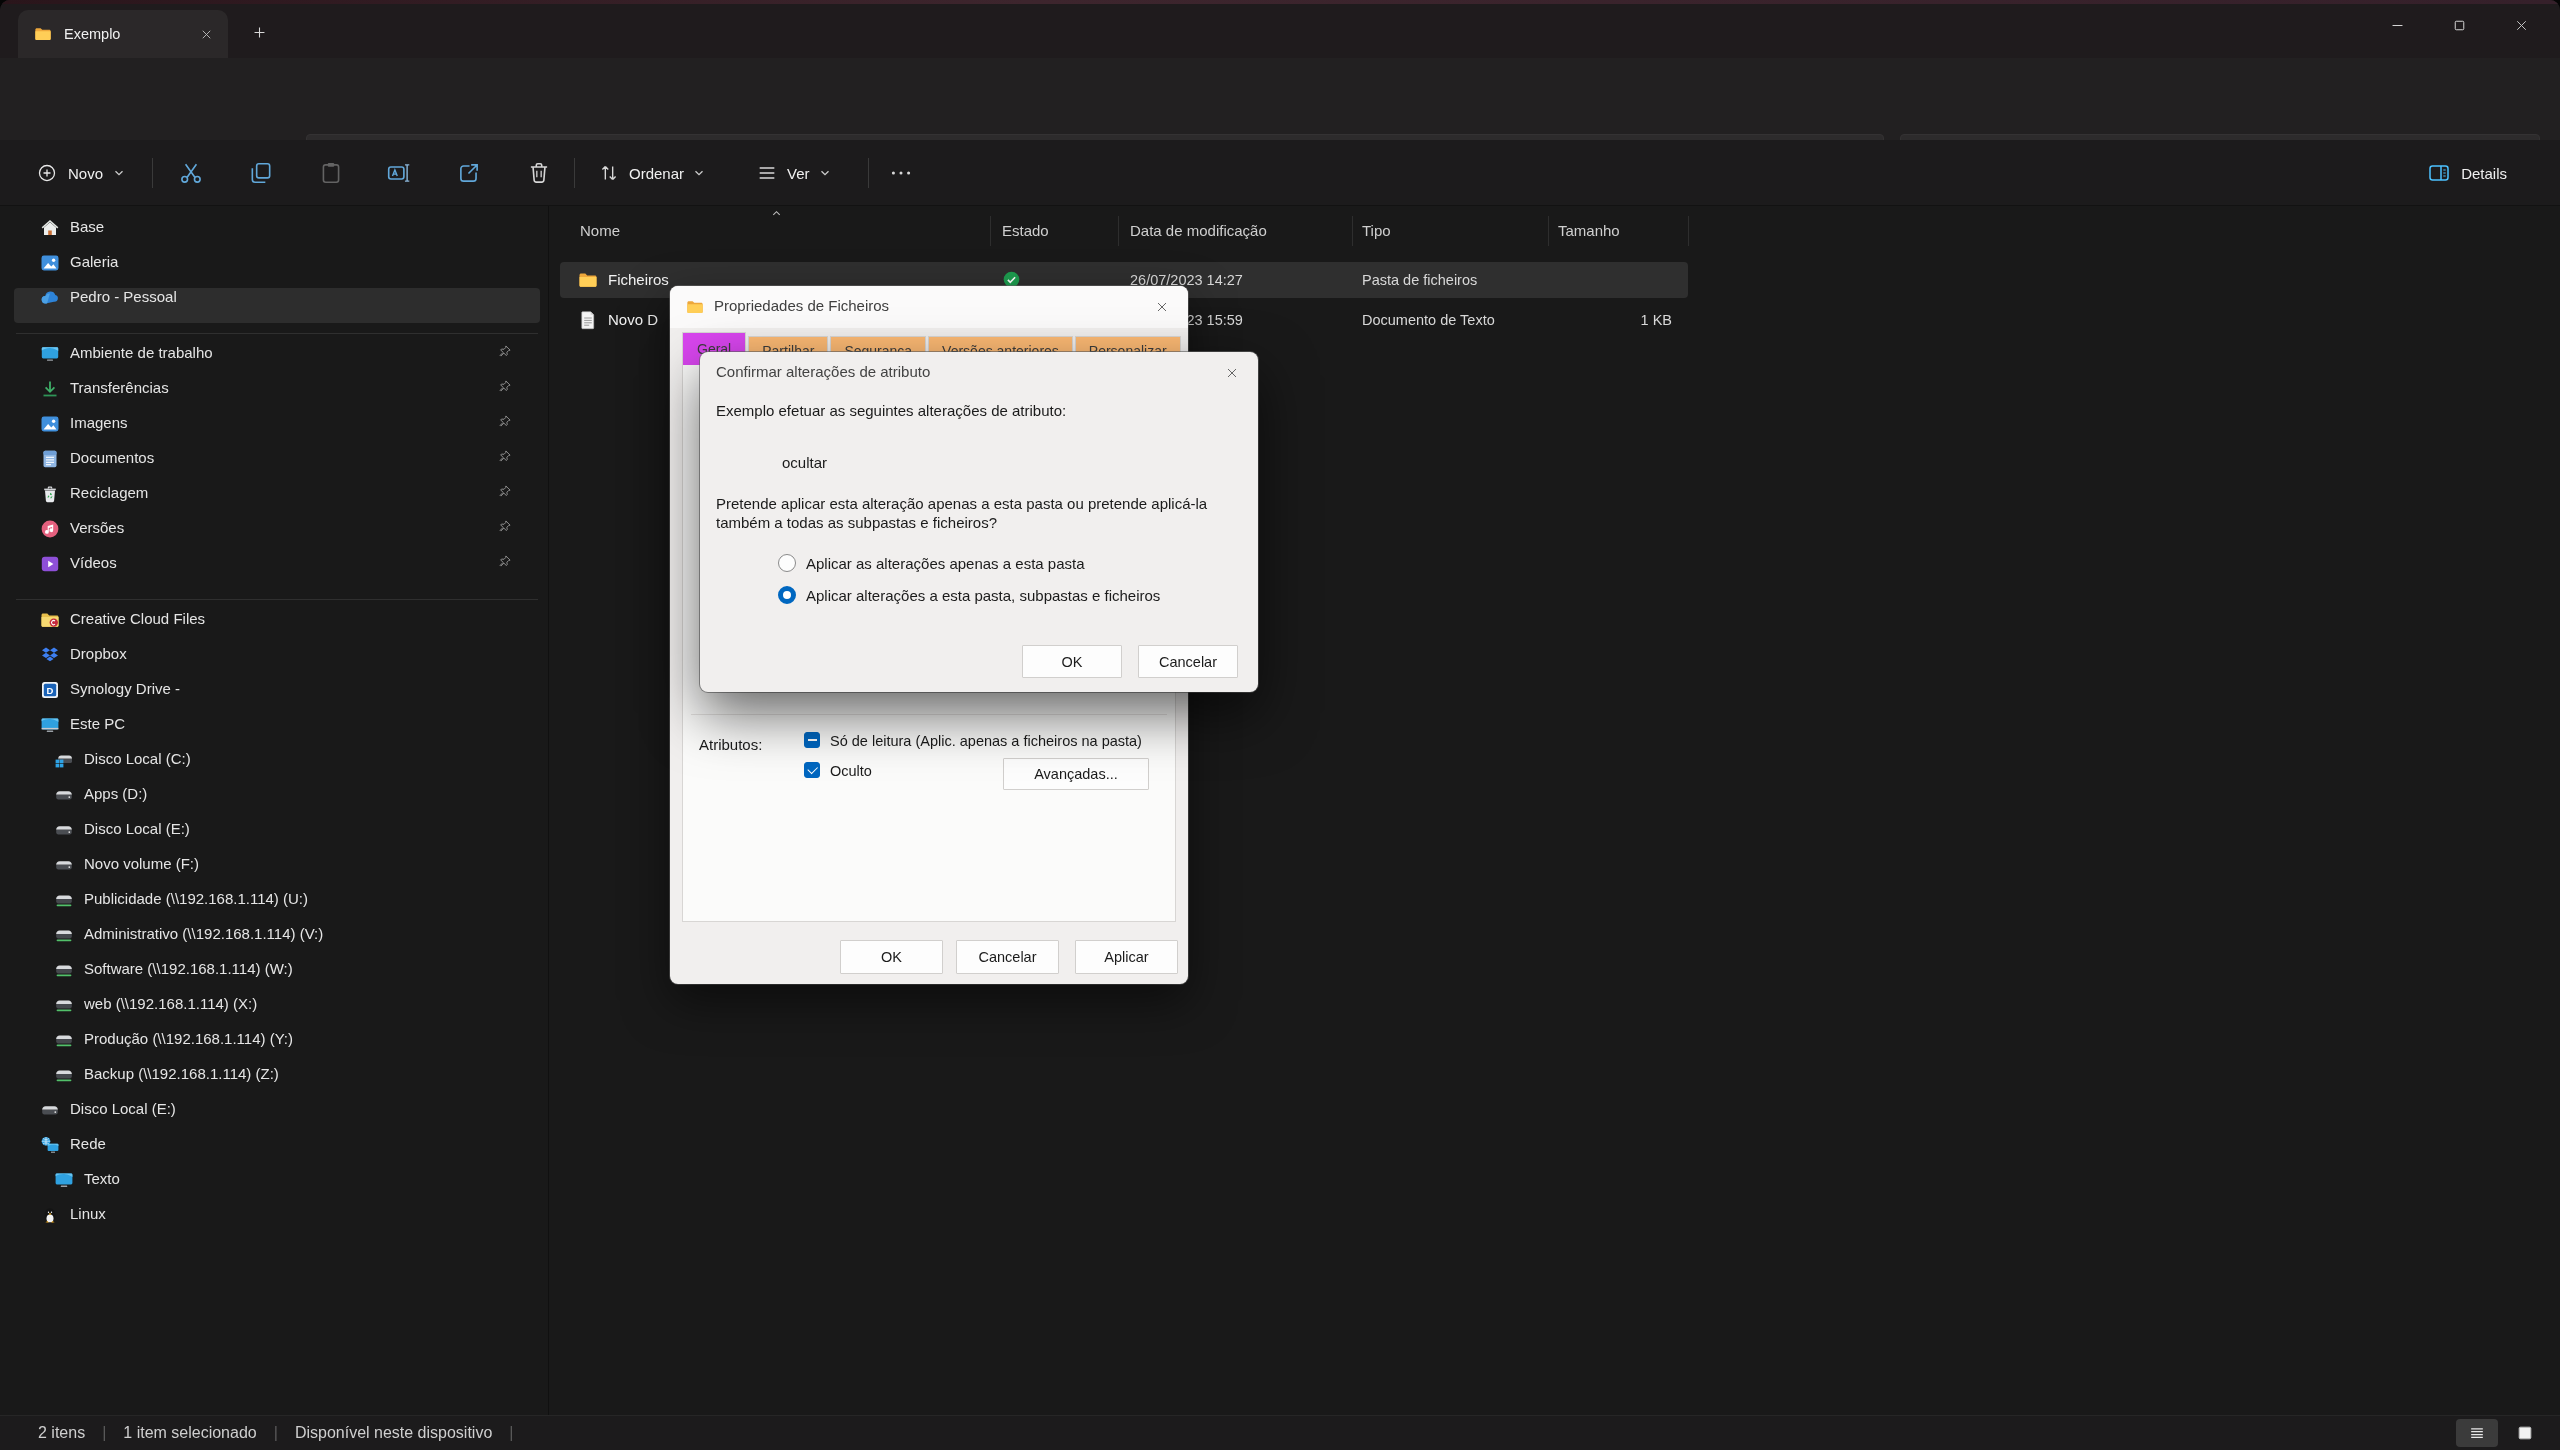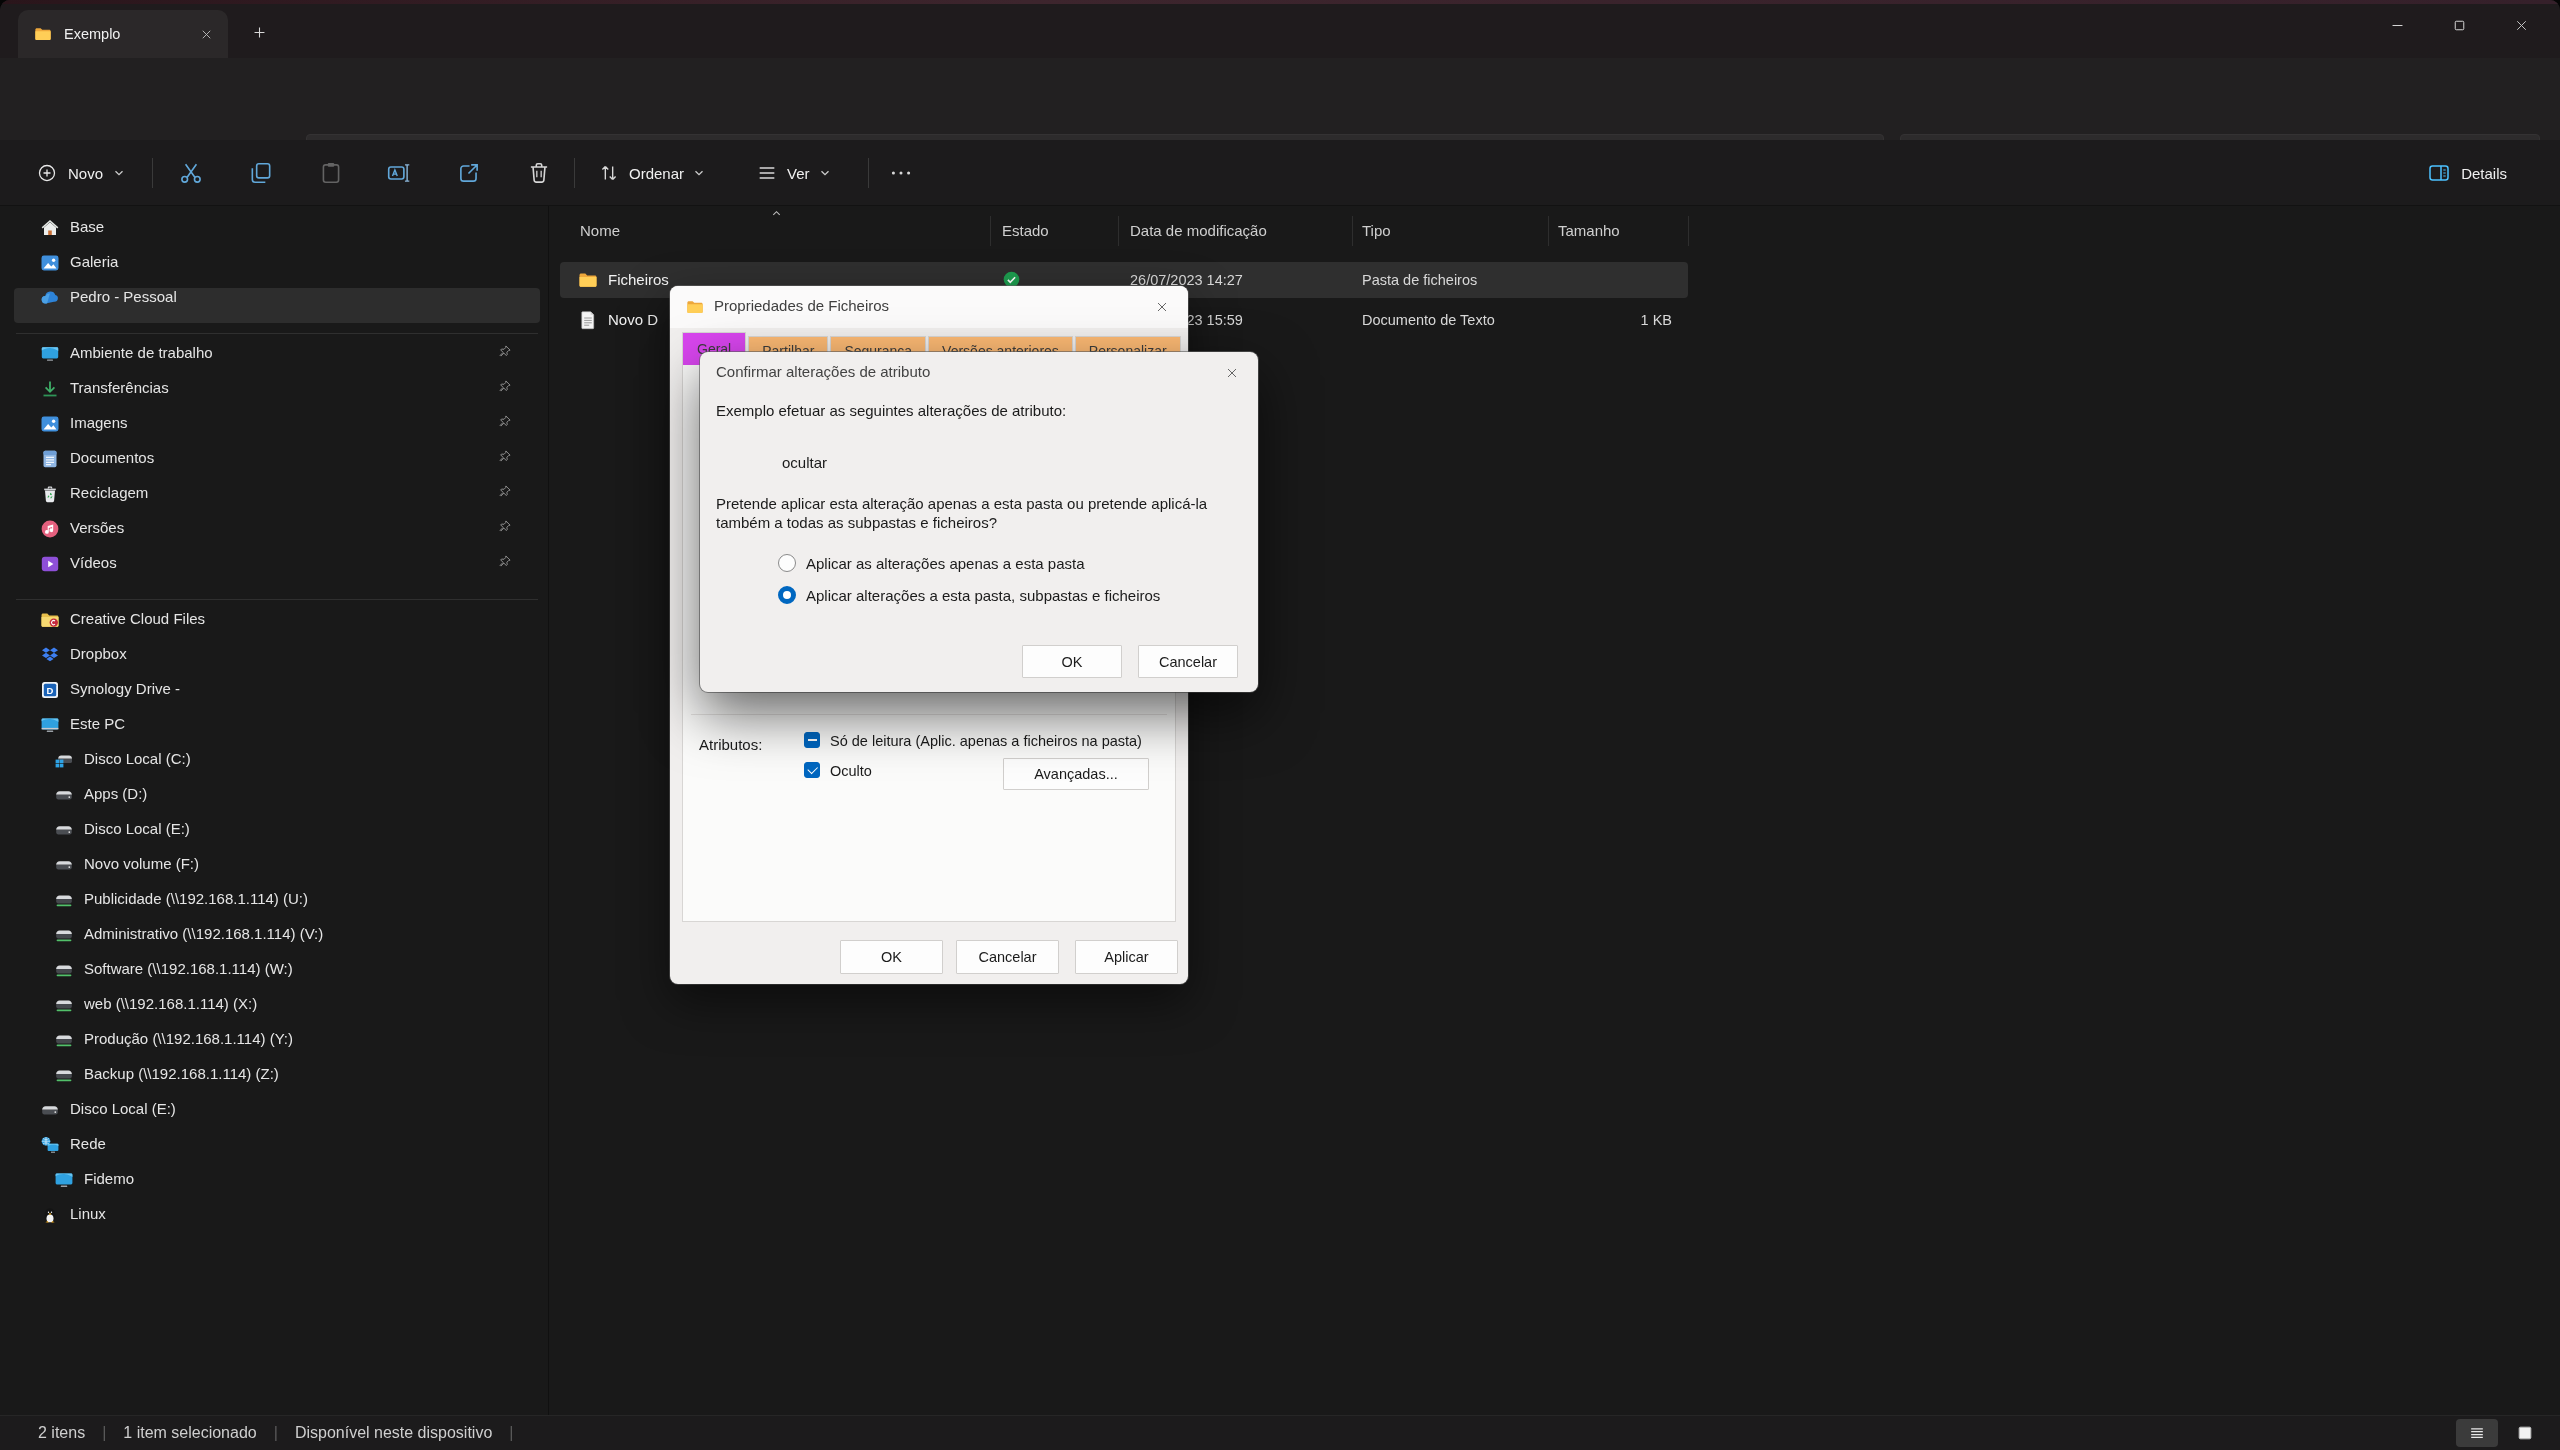--- a/index.html
+++ b/index.html
@@ -515,21 +515,21 @@
             <rect x="11" y="16.6" width="4" height="1.2" fill="#9aa0a6"></rect>
           </svg></span>
         <span class="s-label">Rede</span>
       </div>
       <div class="side-item nested">
         <span class="s-icon ic"><svg viewBox="0 0 20 20">
             <rect x="1.6" y="3.4" width="16.8" height="11" rx="1.3" fill="#2fa1e0"></rect>
             <path d="M1.6 6.2c2.6-1.7 6.2-2.5 9.8-2 2.5.3 4.9 1.2 7 2.7V4.7a1.3 1.3 0 00-1.3-1.3H2.9a1.3 1.3 0 00-1.3 1.3z" fill="#67c3f0"></path>
             <rect x="6.8" y="15.6" width="6.4" height="1.5" rx=".4" fill="#9aa0a6"></rect>
           </svg></span>
-        <span class="s-label">Fidemo</span>
+        <span class="s-label">Texto</span>
       </div>
       <div class="side-item">
         <span class="s-icon ic"><svg viewBox="0 0 20 20">
             <ellipse cx="10" cy="10.6" rx="5.4" ry="7.4" fill="#141414"></ellipse>
             <ellipse cx="10" cy="13.4" rx="3.5" ry="3.9" fill="#f3f3f3"></ellipse>
             <circle cx="8.5" cy="7.2" r=".7" fill="#fff"></circle>
             <circle cx="11.5" cy="7.2" r=".7" fill="#fff"></circle>
             <path d="M8.6 9l1.4-1 1.4 1-1.4 1.1z" fill="#f0b429"></path>
             <path d="M5.4 17.3l2.3-1.3 1 1.7zM14.6 17.3l-2.3-1.3-1 1.7z" fill="#e8a51f"></path>
           </svg></span>

